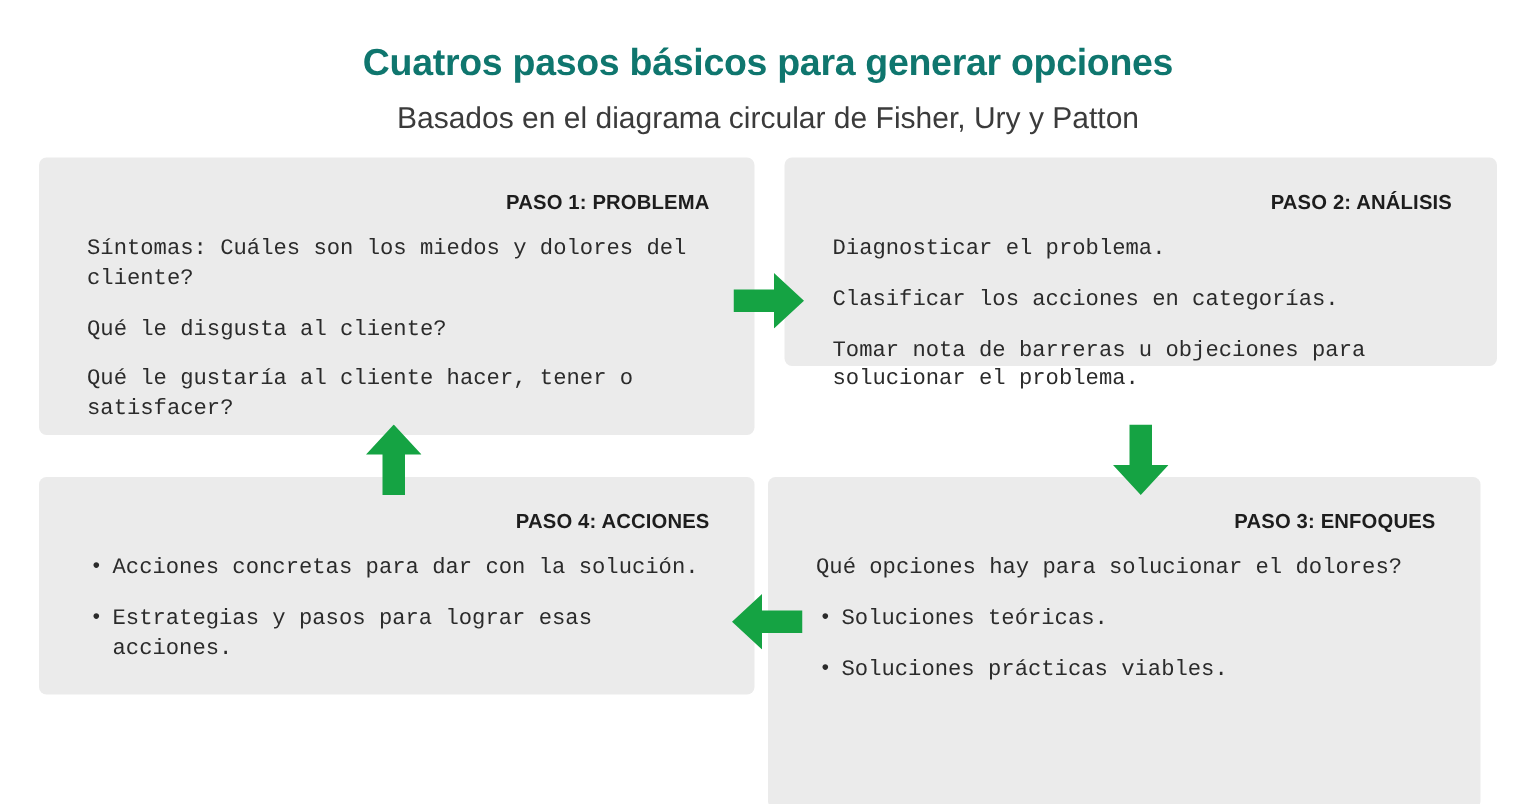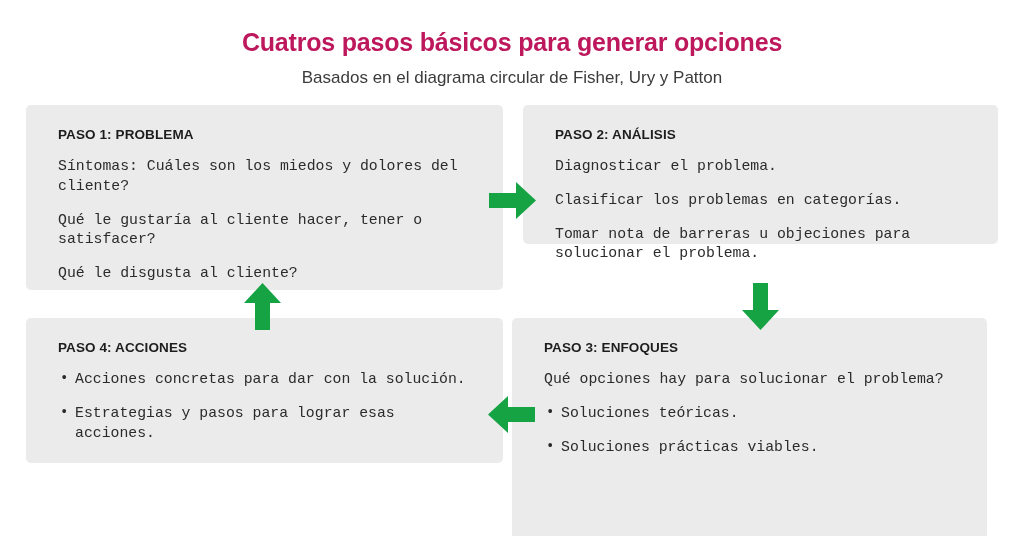--- a/index.html
+++ b/index.html
@@ -7,45 +7,45 @@
     width:1024px; height:536px;
     background:#ffffff;
     font-family:"Liberation Sans", sans-serif;
     overflow:hidden;
   }
   .page { position:relative; width:1024px; height:536px; background:#fff; }
 
   
   .header { position:absolute; top:0; left:0; width:1024px; text-align:center; }
   .title {
-    font-size:25px; font-weight:bold; color:#be185d;
+    font-size:25px; font-weight:bold; color:#0f766e;
     letter-spacing:-0.2px; margin-top:28px;
   }
   .subtitle {
-    font-size:17px; font-weight:normal; color:#3b3b3b;
+    font-size:20px; font-weight:normal; color:#3b3b3b;
     margin-top:11px;
   }
 
   
   .grid { position:absolute; left:26px; top:105px; width:972px; height:400px; }
 
   .box {
     position:absolute;
     background:#ebebeb;
     border-radius:5px;
     padding:22px 30px 20px 32px;
   }
   .box.tl { left:0;   top:0;   width:477px; height:185px; }
   .box.tr { left:497px; top:0; width:475px; height:139px; }
   .box.bl { left:0;   top:213px; width:477px; height:145px; }
   .box.br { left:486px; top:213px; width:475px; height:221px; }
 
   .box-title {
     font-size:13.5px; font-weight:bold; color:#1d1d1d;
-    text-align:left; letter-spacing:0.1px;
+    text-align:right; letter-spacing:0.1px;
     margin-bottom:15px;
   }
   .line {
     font-size:14.8px; color:#2b2b2b; line-height:1.34;
     margin-bottom:14px;
     font-family:Liberation Mono, monospace;
   }
   .line:last-child { margin-bottom:0; }
   .line.bullet { padding-left:17px; position:relative; }
   .line.bullet::before {
@@ -71,40 +71,40 @@
   <div class="header">
     <div class="title">Cuatros pasos básicos para generar opciones</div>
     <div class="subtitle">Basados en el diagrama circular de Fisher, Ury y Patton</div>
   </div>
 
   <div class="grid">
 
     <div class="box tl">
       <div class="box-title">PASO 1: PROBLEMA</div>
       <div class="line">Síntomas: Cuáles son los miedos y dolores del cliente?</div>
+      <div class="line">Qué le disgusta al cliente?</div>
       <div class="line">Qué le gustaría al cliente hacer, tener o satisfacer?</div>
-      <div class="line">Qué le disgusta al cliente?</div>
     </div>
 
     <div class="box tr">
       <div class="box-title">PASO 2: ANÁLISIS</div>
       <div class="line">Diagnosticar el problema.</div>
-      <div class="line">Clasificar los problemas en categorías.</div>
+      <div class="line">Clasificar los acciones en categorías.</div>
       <div class="line">Tomar nota de barreras u objeciones para solucionar el problema.</div>
     </div>
 
     <div class="box bl">
       <div class="box-title">PASO 4: ACCIONES</div>
       <div class="line bullet">Acciones concretas para dar con la solución.</div>
       <div class="line bullet">Estrategias y pasos para lograr esas acciones.</div>
     </div>
 
     <div class="box br">
       <div class="box-title">PASO 3: ENFOQUES</div>
-      <div class="line">Qué opciones hay para solucionar el problema?</div>
+      <div class="line">Qué opciones hay para solucionar el dolores?</div>
       <div class="line bullet">Soluciones teóricas.</div>
       <div class="line bullet">Soluciones prácticas viables.</div>
     </div>
 
   </div>
 
   <div class="arrow arrow-right">
     <svg width="47" height="37" viewBox="0 0 47 37">
       <polygon points="0,11 27,11 27,0 47,18.5 27,37 27,26 0,26" fill="#15a343"></polygon>
     </svg>

